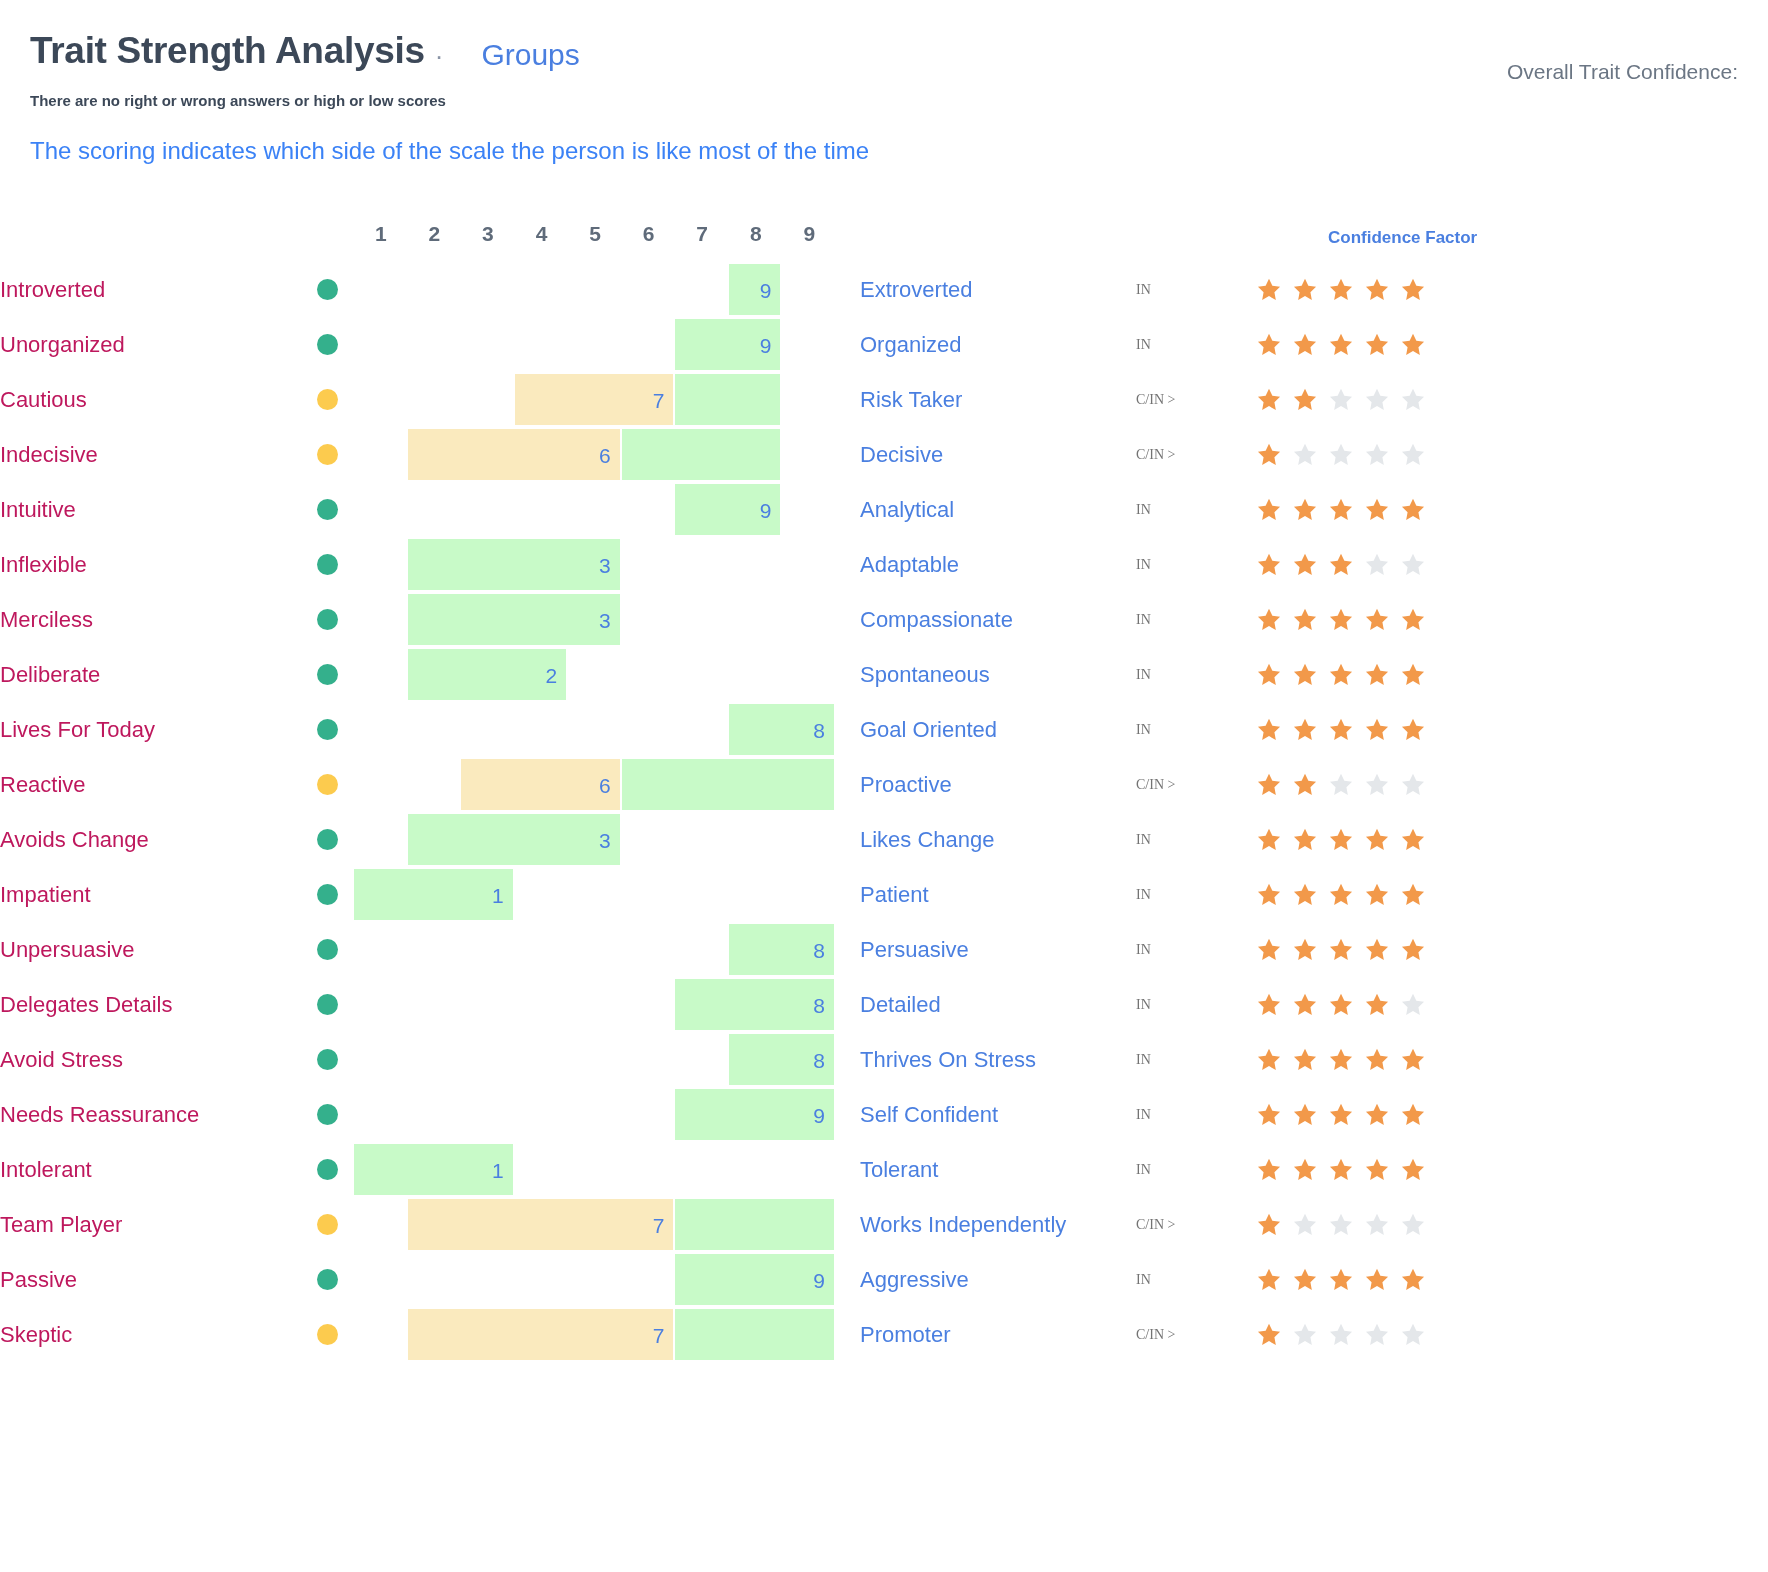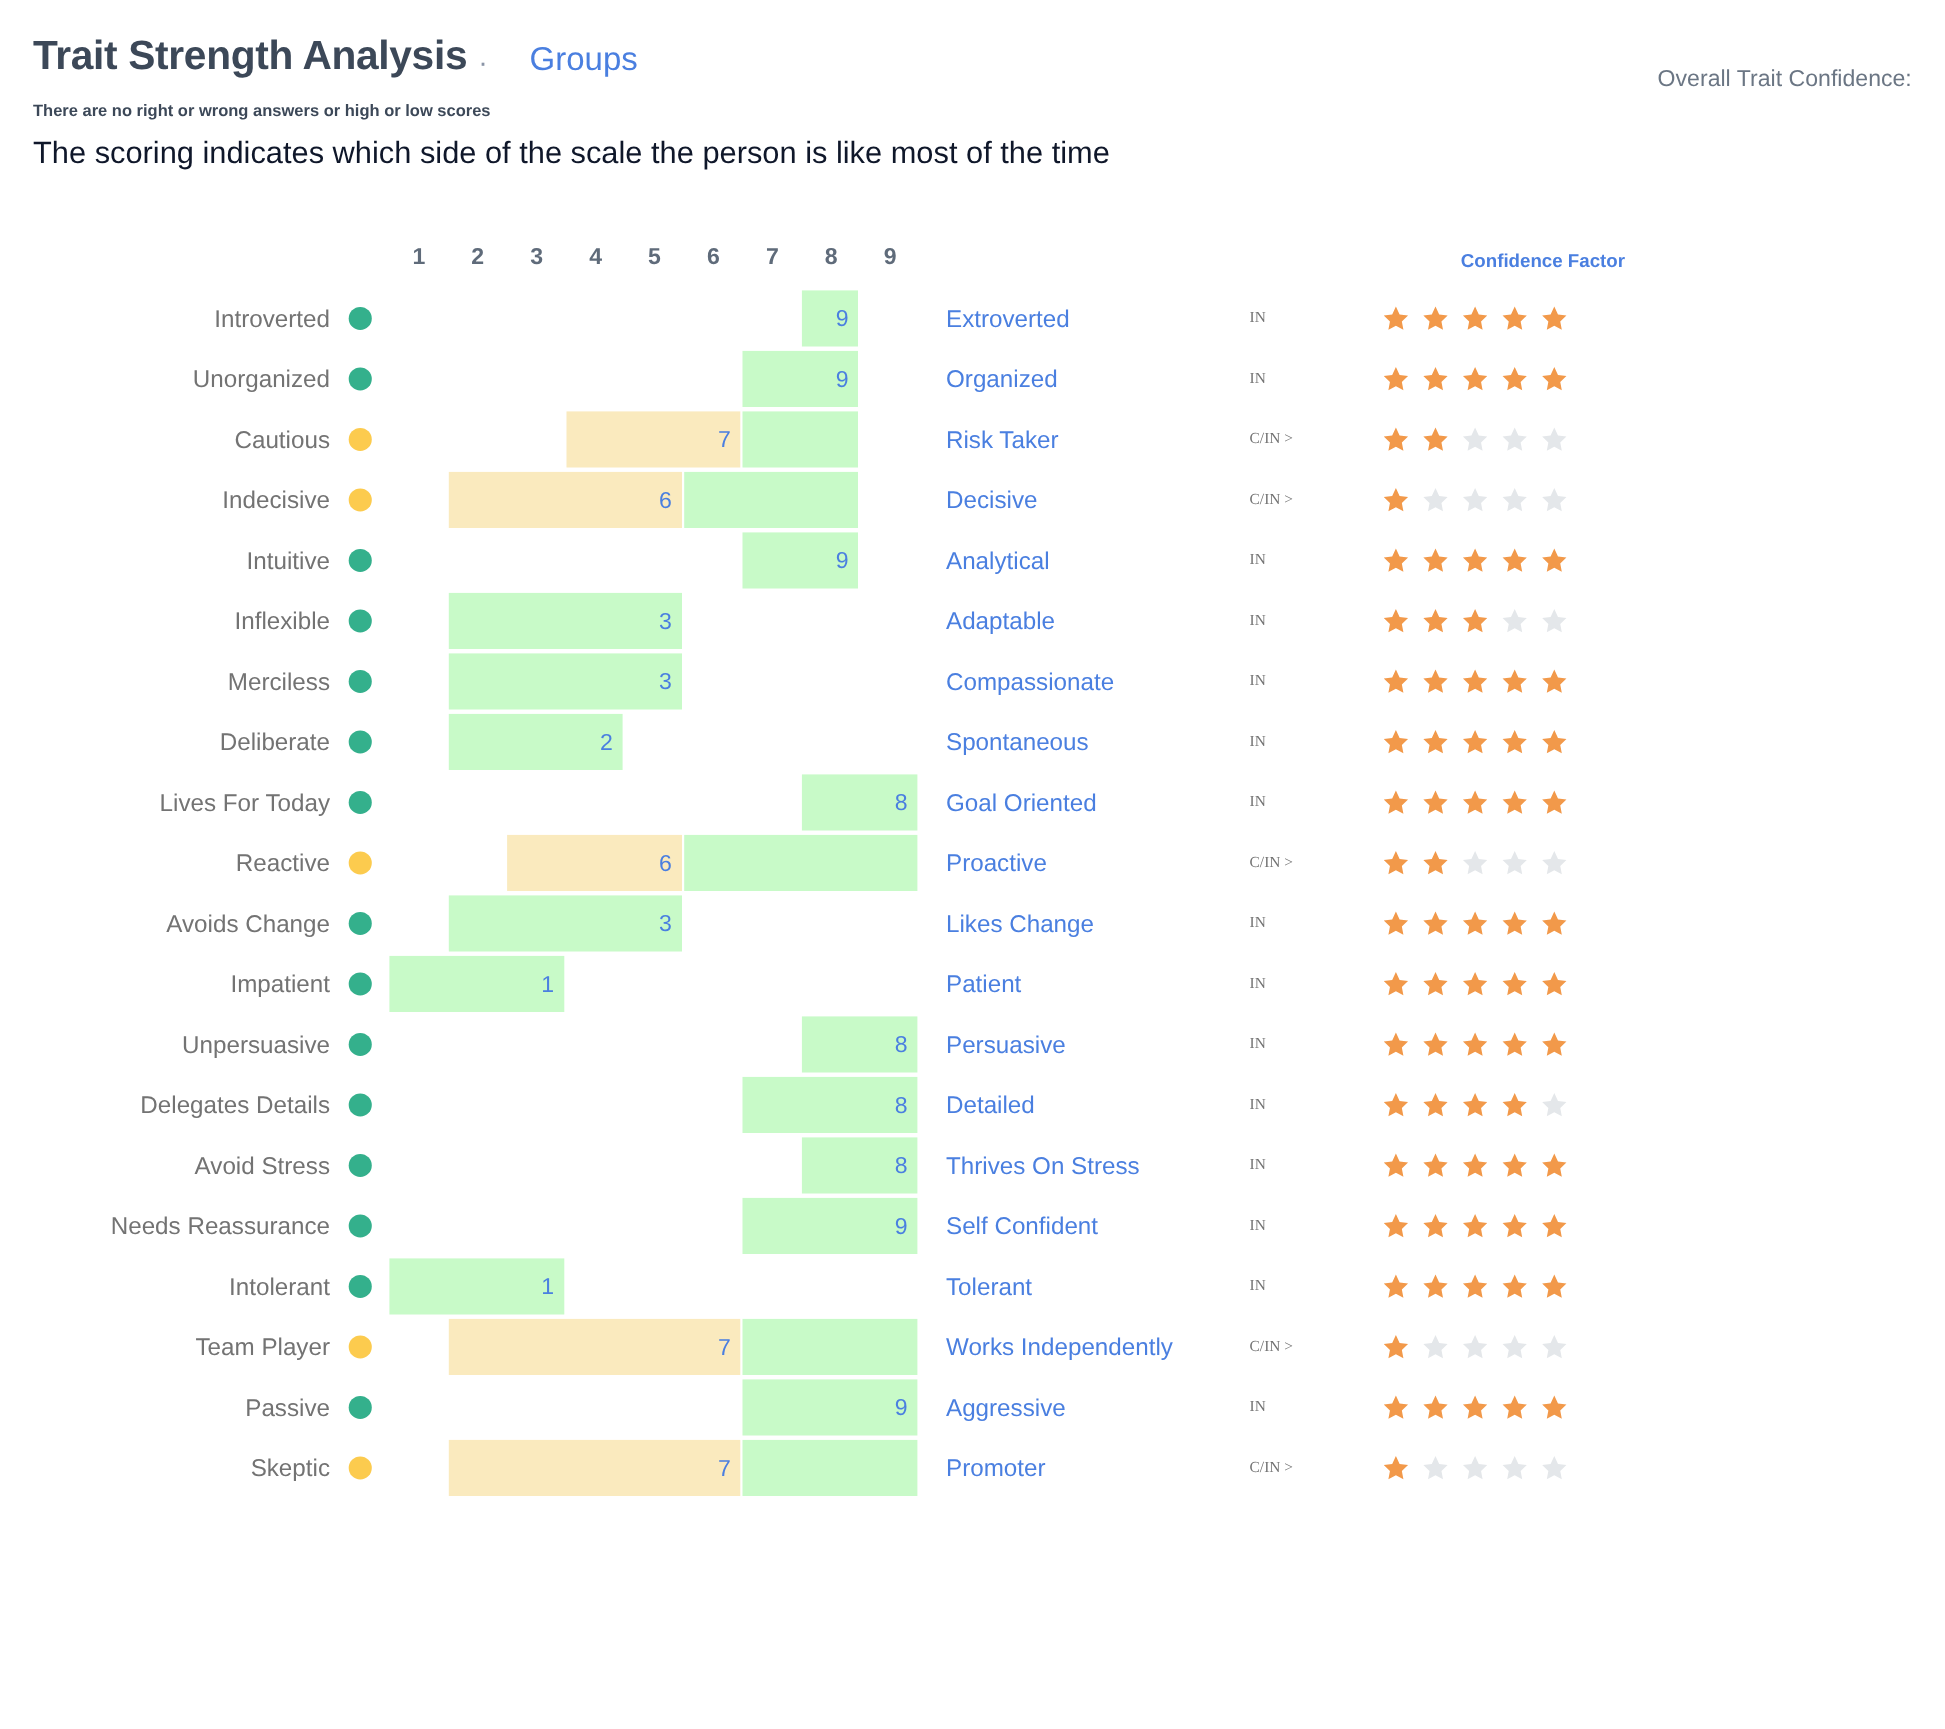--- a/index.html
+++ b/index.html
@@ -28,22 +28,22 @@
   }
   .title-sep { font-size: 26px; color: #8a94a6; }
   .title-sub-link { font-size: 30px; color: #4a7fe0; white-space: nowrap; margin-left: 28px; }
 
   .subtitle {
     position: absolute; left: 30px; top: 92px;
     font-size: 15px; font-weight: bold; color: #3c4858;
     white-space: nowrap;
   }
   .desc {
-    position: absolute; left: 30px; top: 123px;
-    font-size: 28px; color: #0f172a; font-weight: normal;
+    position: absolute; left: 30px; top: 137px;
+    font-size: 24px; color: #3b82f6; font-weight: normal;
     white-space: nowrap;
   }
 
   .overall-wrap {
     position: absolute; right: 30px; top: 60px;
     text-align: right; width: 500px;
   }
   .overall-label { font-size: 21px; color: #6b7684; display: block; }
   .overall-value {
     font-size: 22px; font-weight: bold; display: block; margin-top: 14px;
@@ -74,22 +74,21 @@
   }
   .row {
     position: relative;
     height: 55px;
     display: flex; align-items: center;
   }
 
   .left-label {
     width: 300px; 
     padding-right: 0;
-    text-align: right;
-    font-size: 22px; color: #737373;
+    font-size: 22px; color: #be185d;
     white-space: nowrap;
     overflow: visible;
   }
 
   .dot-cell {
     width: 54px; display: flex; align-items: center; justify-content: center;
   }
   .dot { width: 21px; height: 21px; border-radius: 50%; display: block; }
 
   .track {

